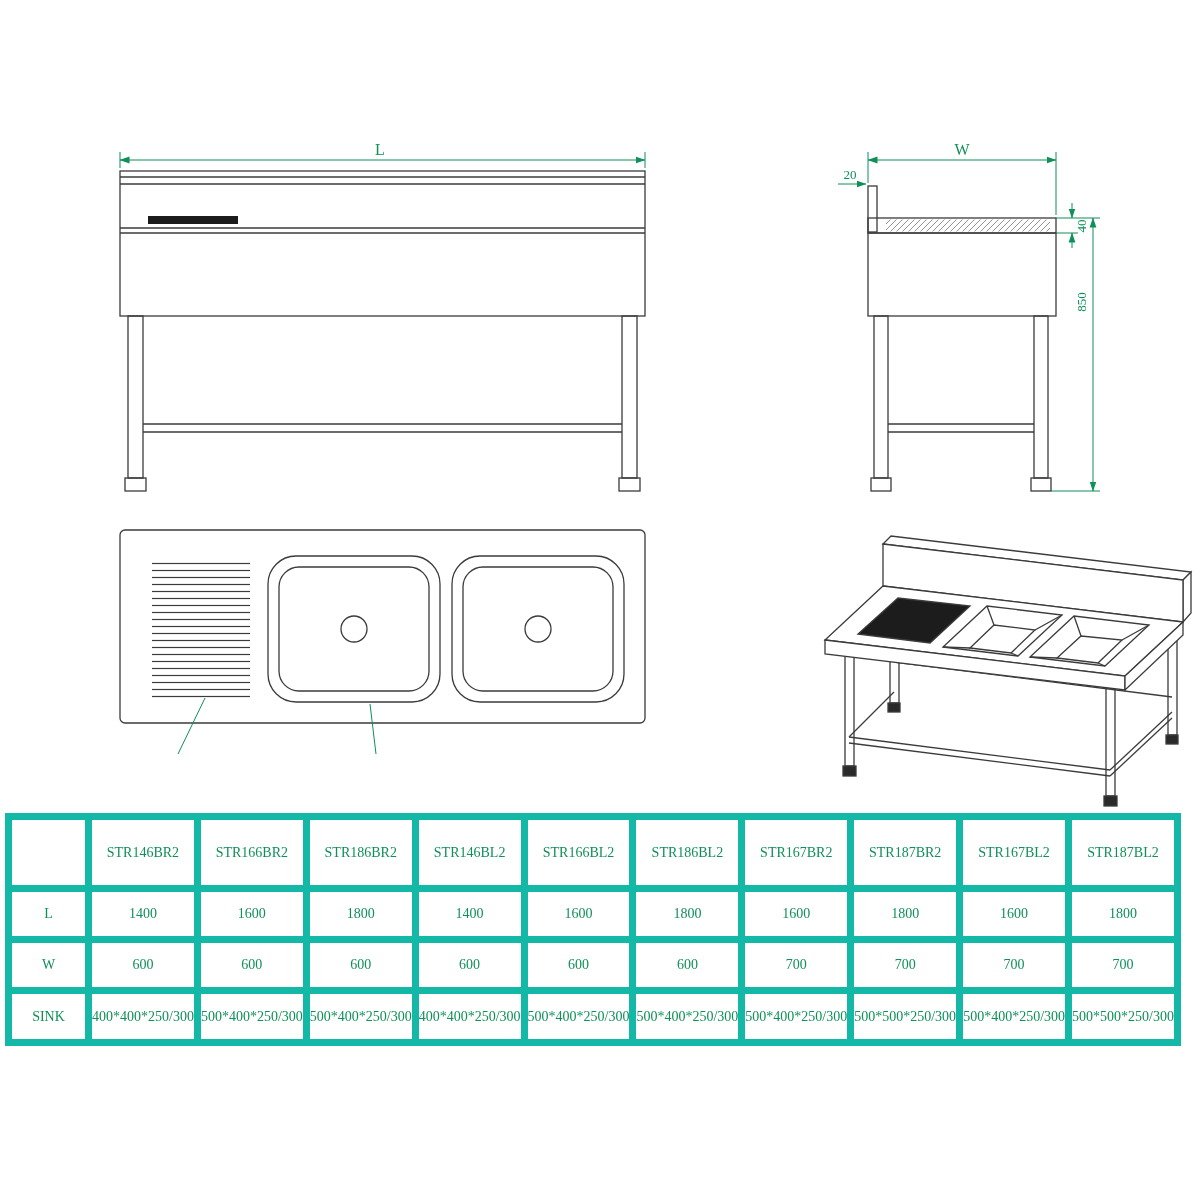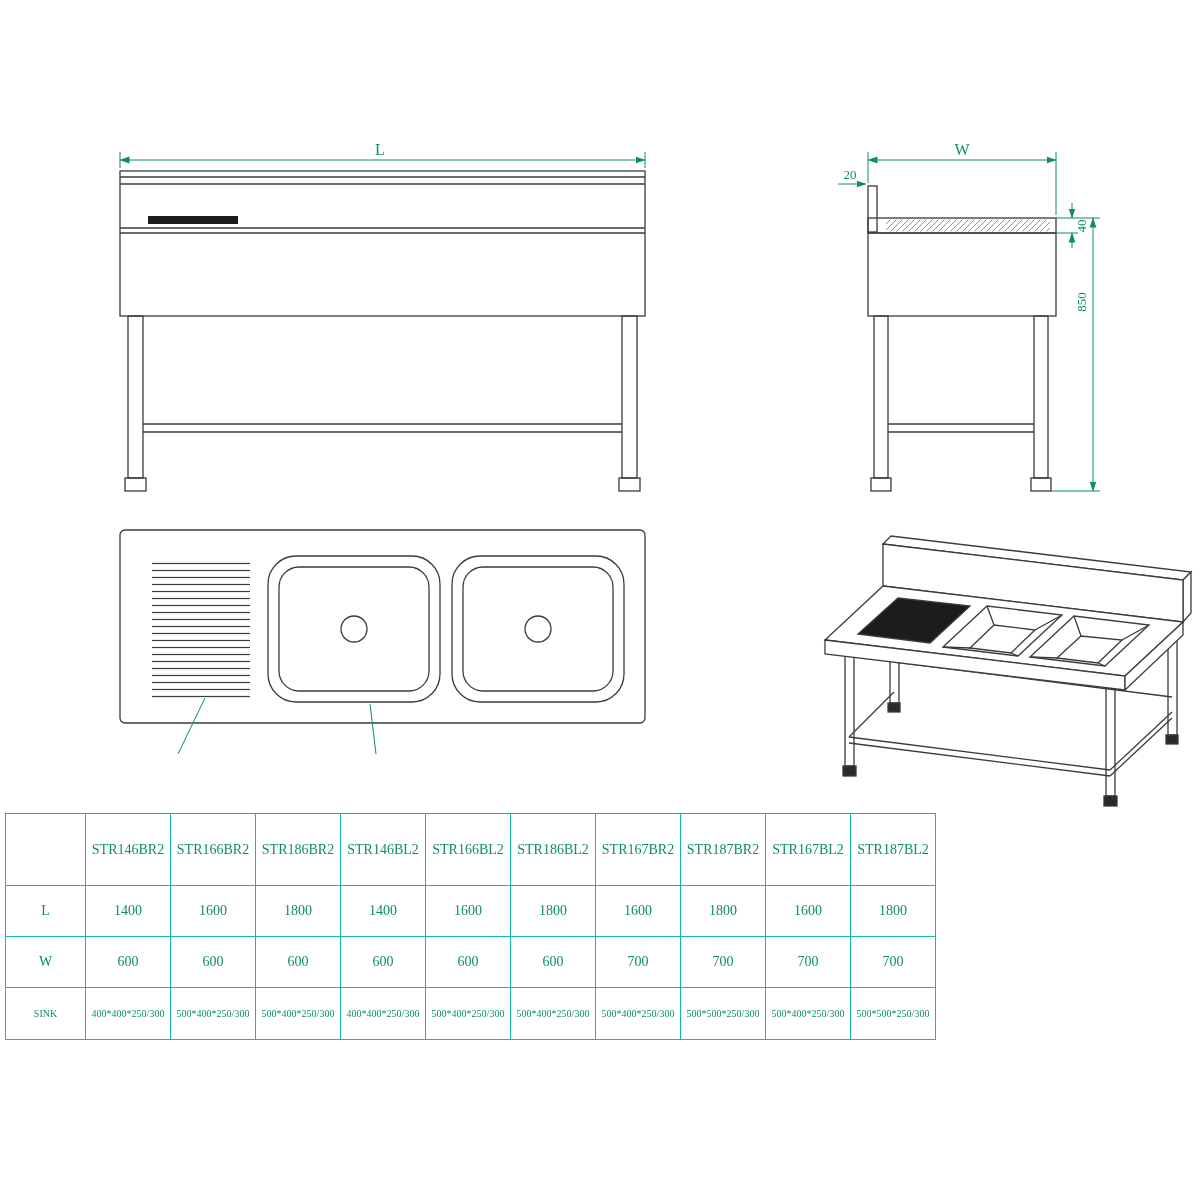--- a/index.html
+++ b/index.html
@@ -8,35 +8,35 @@
   .canvas { position:relative; width:1200px; height:1200px; background:#fff; overflow:hidden; }
   svg.drawing { position:absolute; left:0; top:0; display:block; }
 
   .dim-text { font-family:"Liberation Serif", serif; fill:#0f9058; }
   .dim-lg { font-size:16px; }
   .dim-md { font-size:13px; }
 
   .spec-table-wrap { position:absolute; left:5px; top:813px; }
   table.spec { border-collapse:collapse; table-layout:fixed; }
   table.spec th, table.spec td {
-    border:1px solid #14b8a6;
+    border:7px solid #14b8a6;
     color:#0f9058;
     text-align:center;
     vertical-align:middle;
     font-weight:normal;
     white-space:nowrap;
     overflow:hidden;
     font-family:"Liberation Serif", serif;
     background:#fff;
   }
   .c-label { width:80px; }
   .c-model { width:85px; }
   tr.h-row th { height:72px; font-size:14px; }
   tr.r-dim td { height:51px; font-size:14px; }
-  tr.r-sink td { height:52px; font-size:10px; }
+  tr.r-sink td { height:52px; font-size:14px; }
   td.lab { font-size:20px; }
   td.lab-sink { font-size:17px; }
 </style>
 </head>
 <body>
 
 <div class="canvas">
 
   <svg class="drawing" width="1200" height="812" viewBox="0 0 1200 812">
     <defs>

